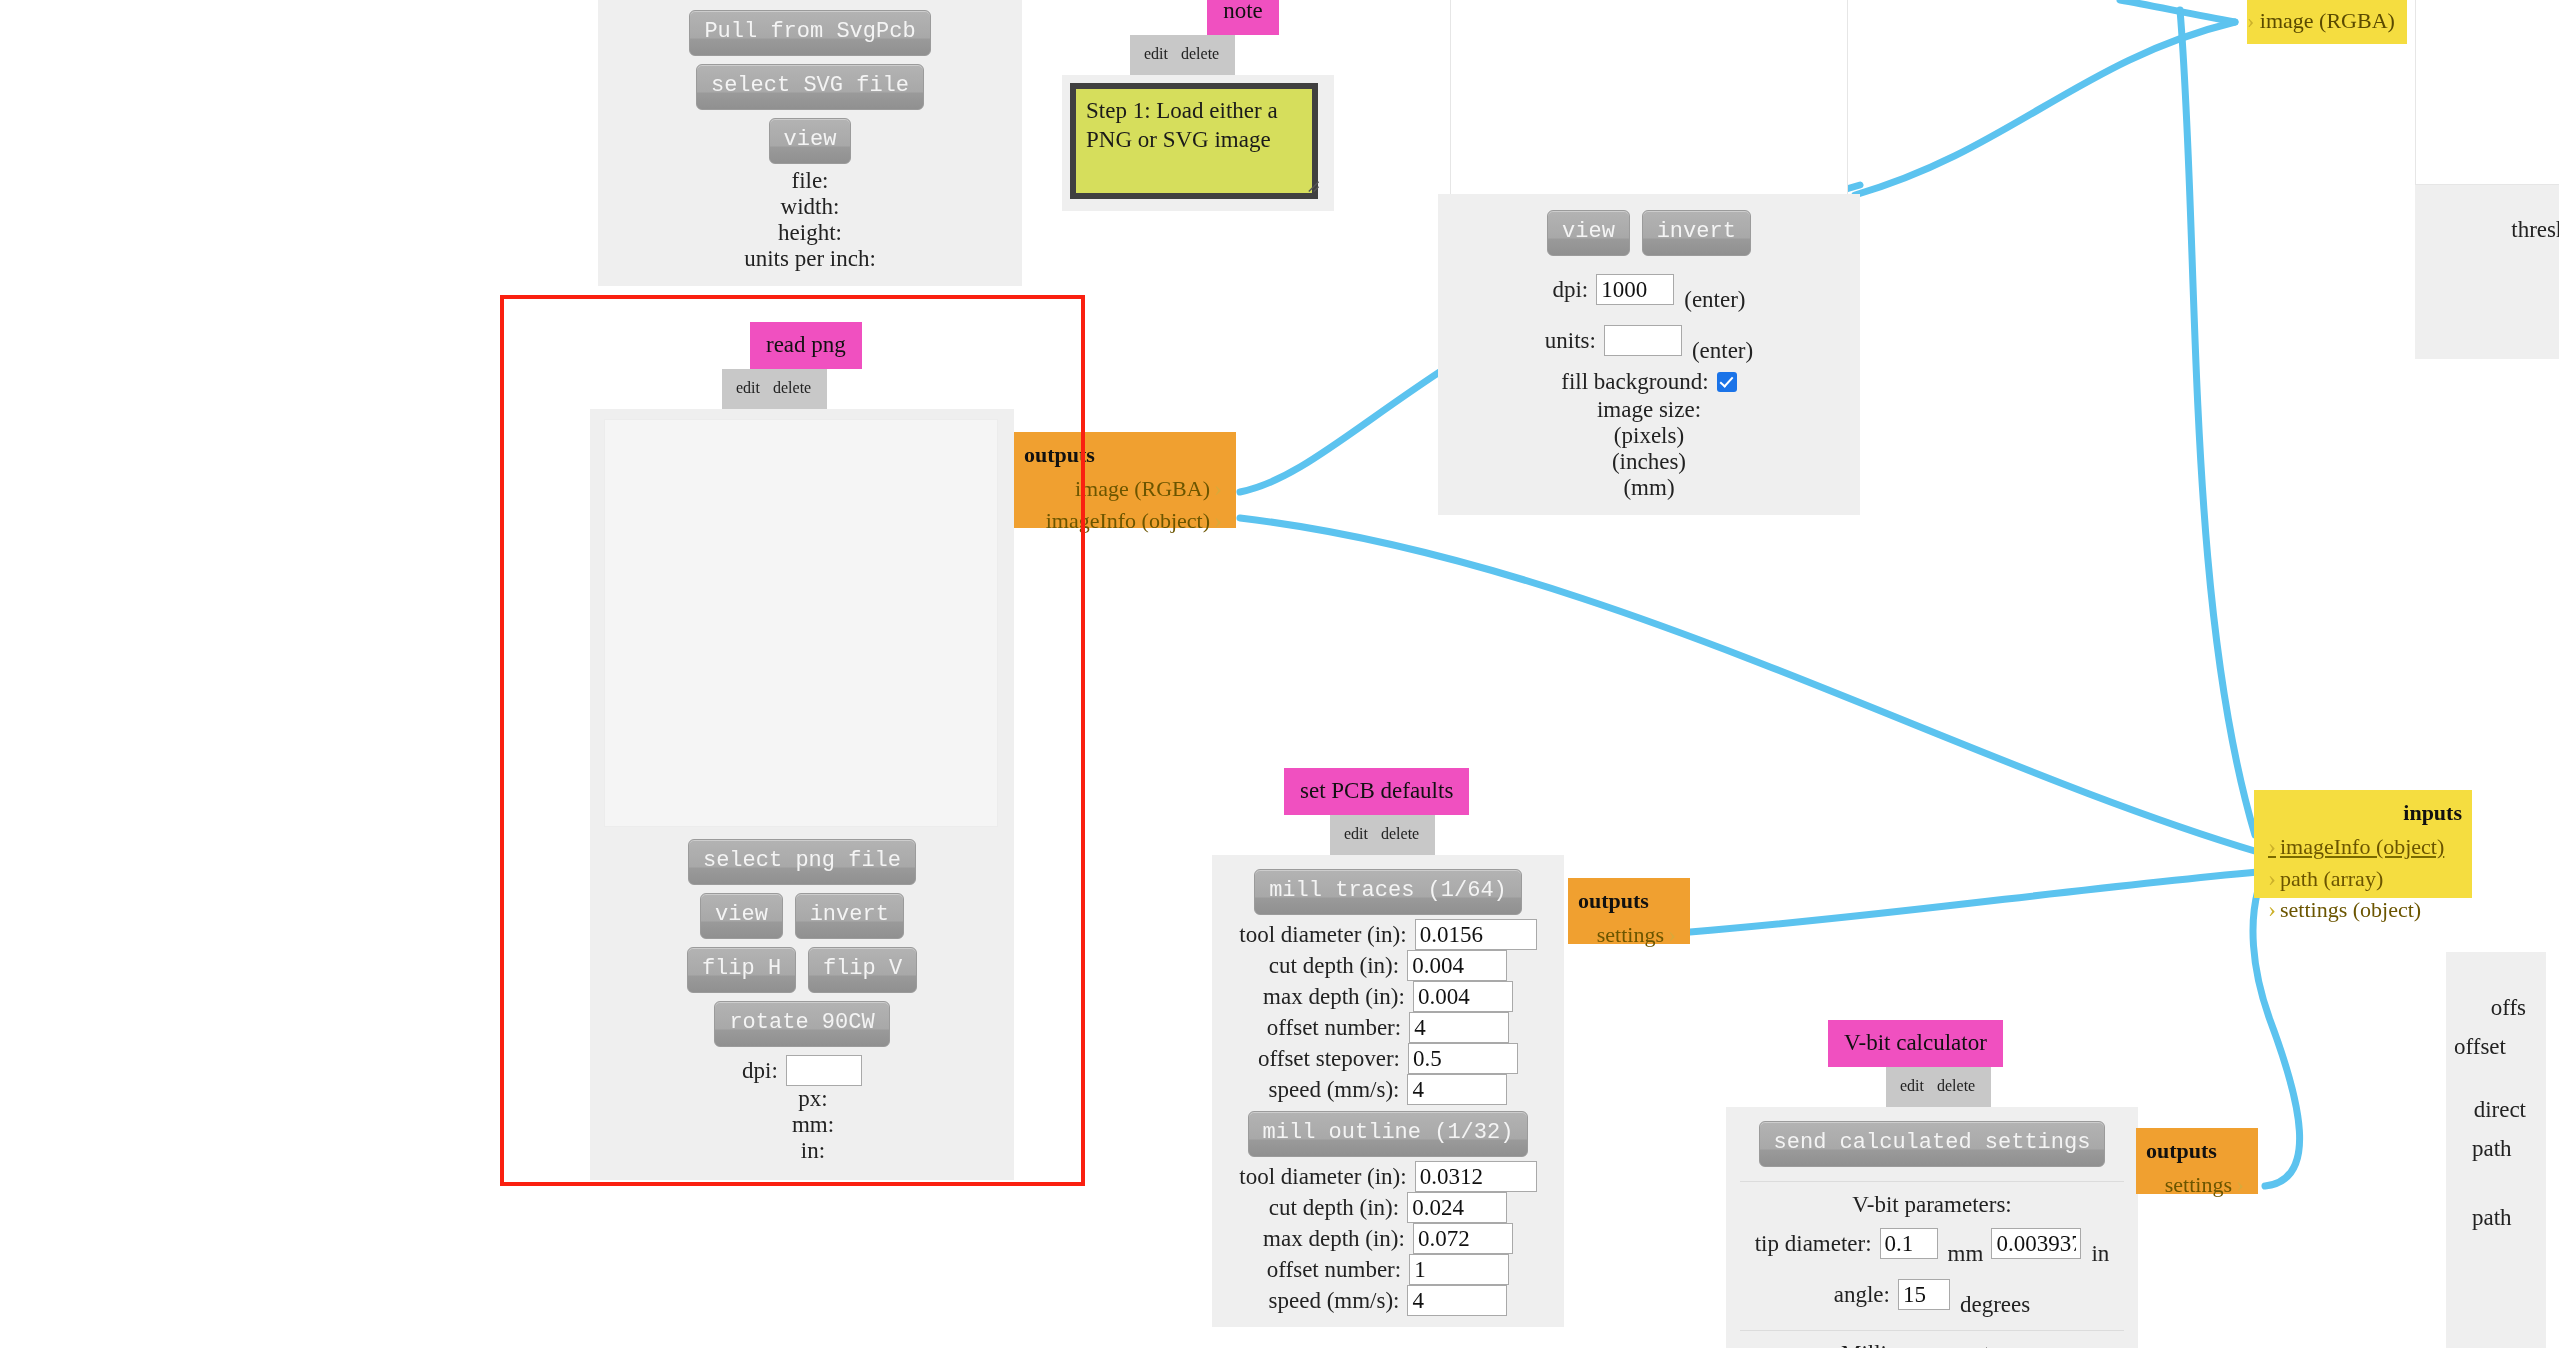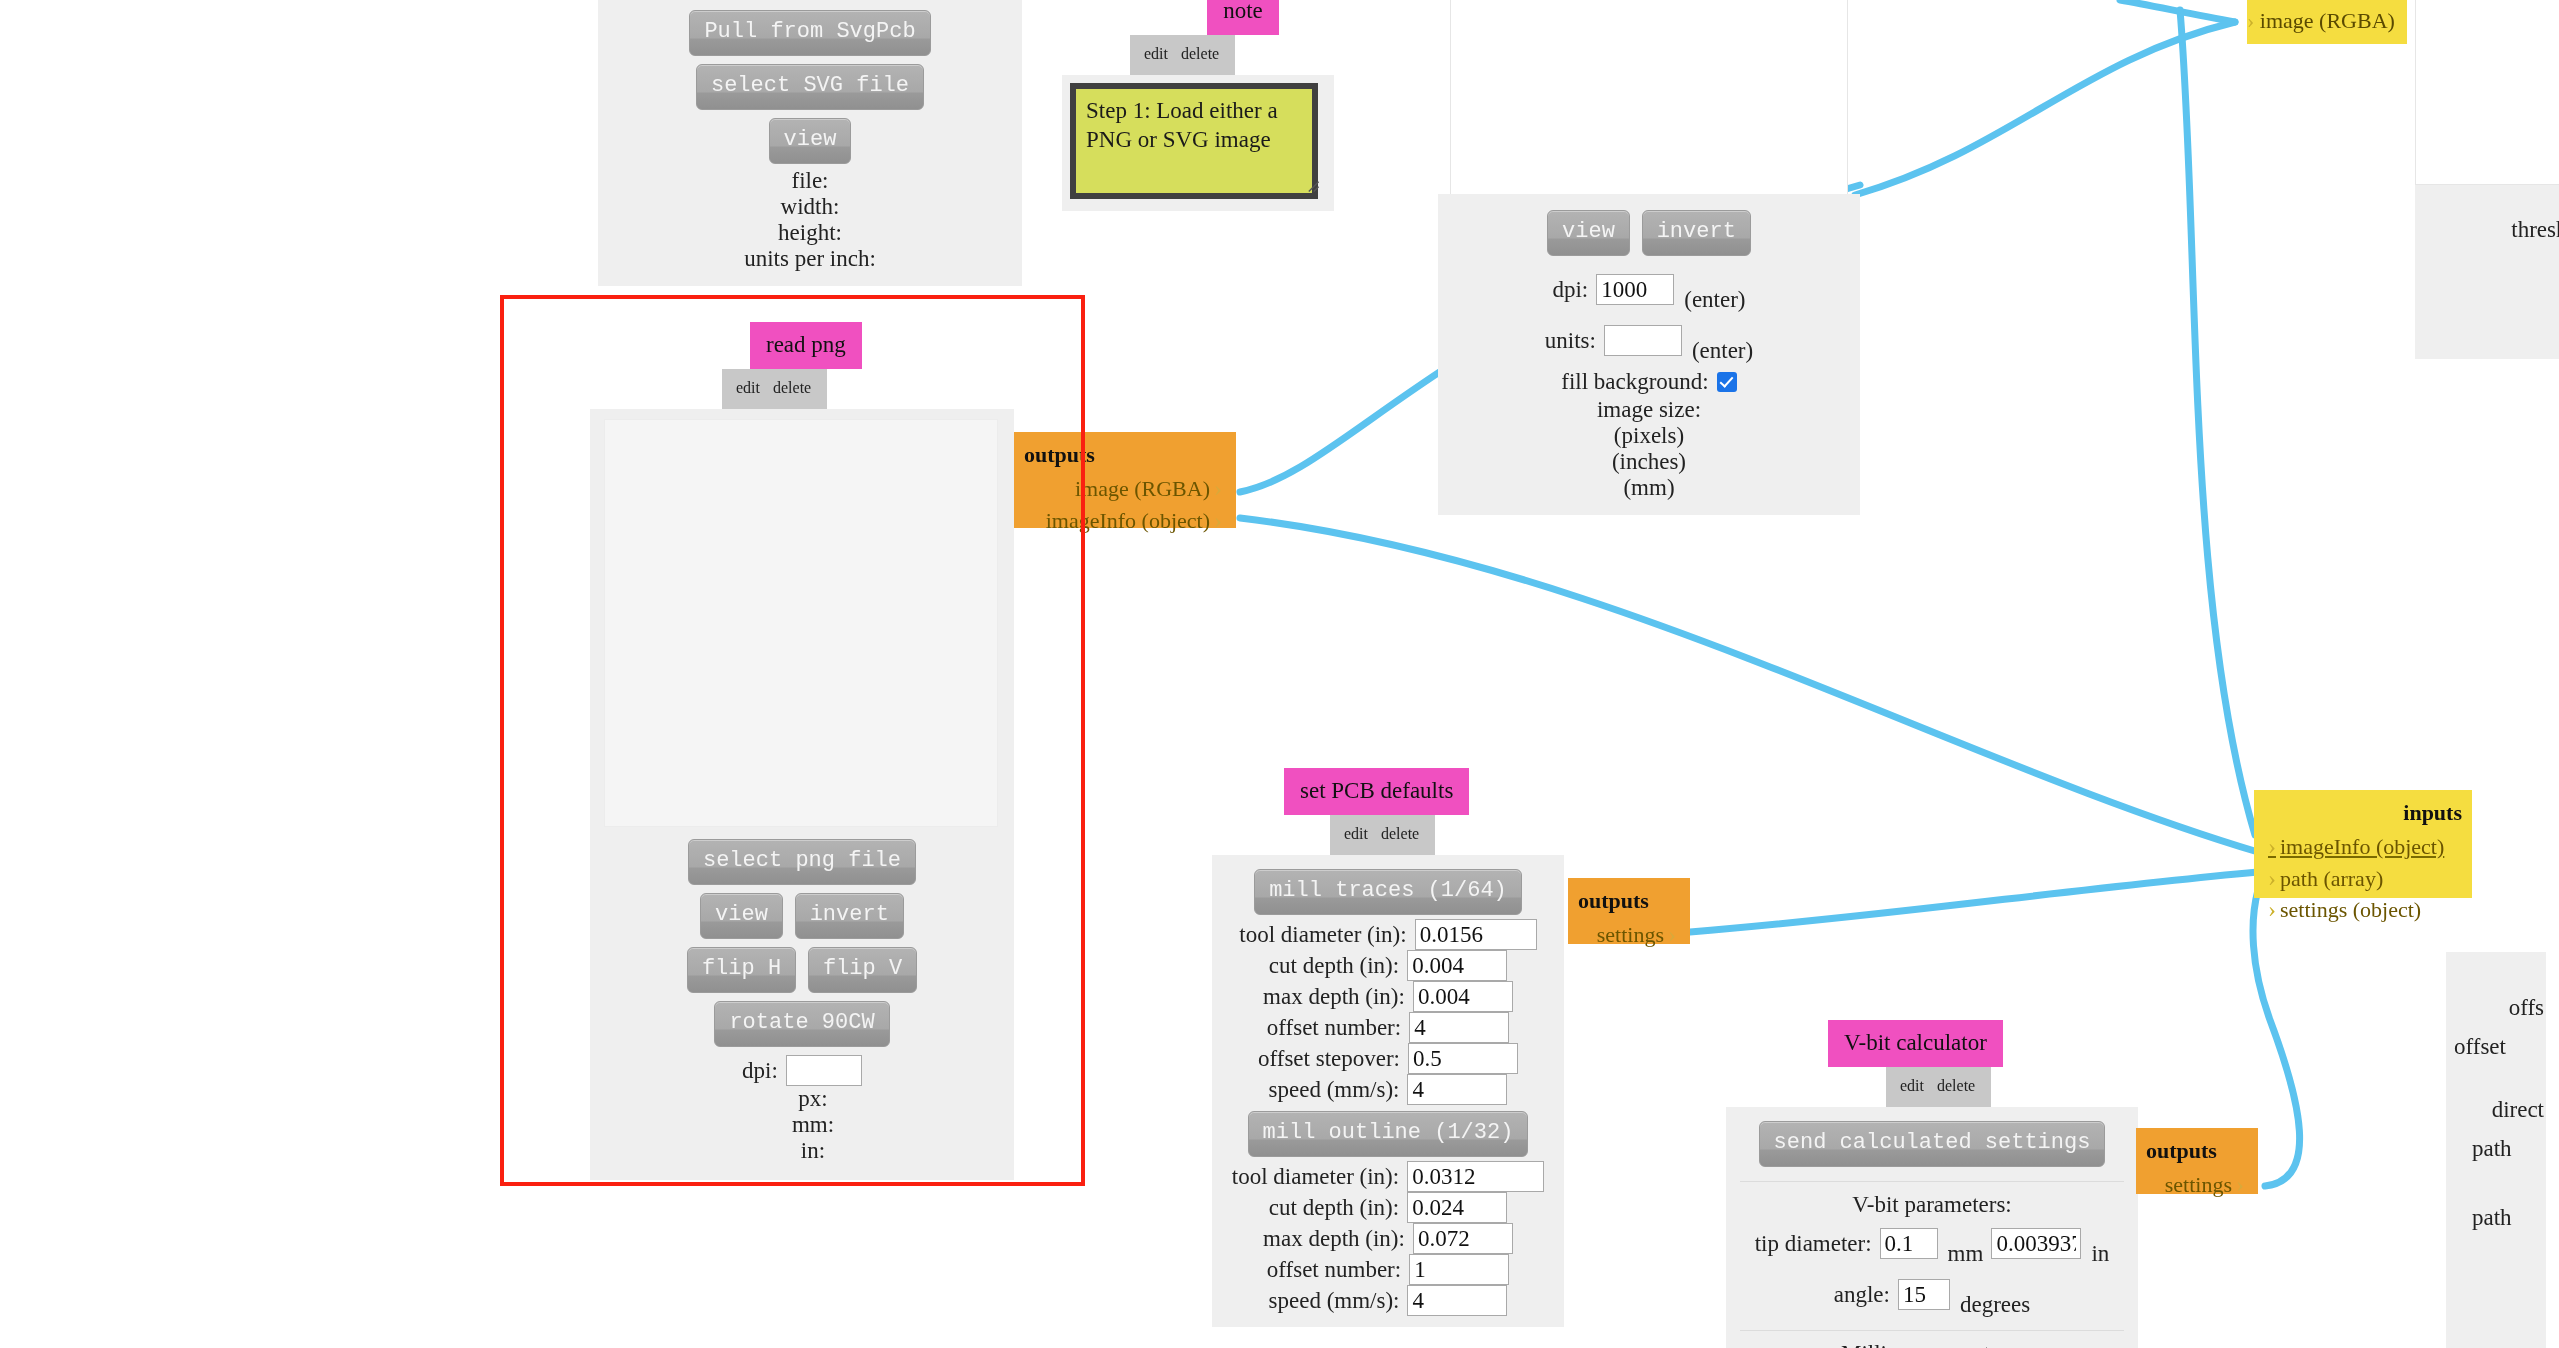--- a/index.html
+++ b/index.html
@@ -370,21 +370,21 @@
           <span class="lbl">speed (mm/s):</span>
           <input class="tin" style="width: 100px;" value="4">
         </div>
 
       <div class="center" style="margin-top:2px;">
         <button class="btn">mill outline (1/32)</button>
       </div>
 
       <div class="row">
           <span class="lbl">tool diameter (in):</span>
-          <input class="tin" style="width: 137px;" value="0.0312">
+          <input class="tin" style="width: 122px;" value="0.0312">
         </div>
       <div class="row">
           <span class="lbl">cut depth (in):</span>
           <input class="tin" style="width: 100px;" value="0.024">
         </div>
       <div class="row">
           <span class="lbl">max depth (in):</span>
           <input class="tin" style="width: 100px;" value="0.072">
         </div>
       <div class="row">
@@ -451,21 +451,21 @@
     </div>
     <div style="text-align:left;">
       <span class="chev">›</span><span class="pname">path (array)</span>
     </div>
     <div style="text-align:left;">
       <span class="chev">›</span><span class="pname">settings (object)</span>
     </div>
   </div>
 
   <div class="node" style="left:2446px; top:952px; width:113px; overflow:hidden;">
-    <div class="node-body" style="width:100px; height:396px; box-sizing:border-box; padding:36px 2px 0 2px; text-align:right; line-height:1.7;">
+    <div class="node-body" style="width:100px; height:396px; box-sizing:border-box; padding:36px 20px 0 2px; text-align:right; line-height:1.7;">
       <div>offs</div>
       <div style="text-align:left; padding-left:6px;">offset</div>
       <div style="height:24px;"></div>
       <div>direct</div>
       <div style="text-align:left; padding-left:24px;">path</div>
       <div style="height:30px;"></div>
       <div style="text-align:left; padding-left:24px;">path</div>
     </div>
   </div>
 

